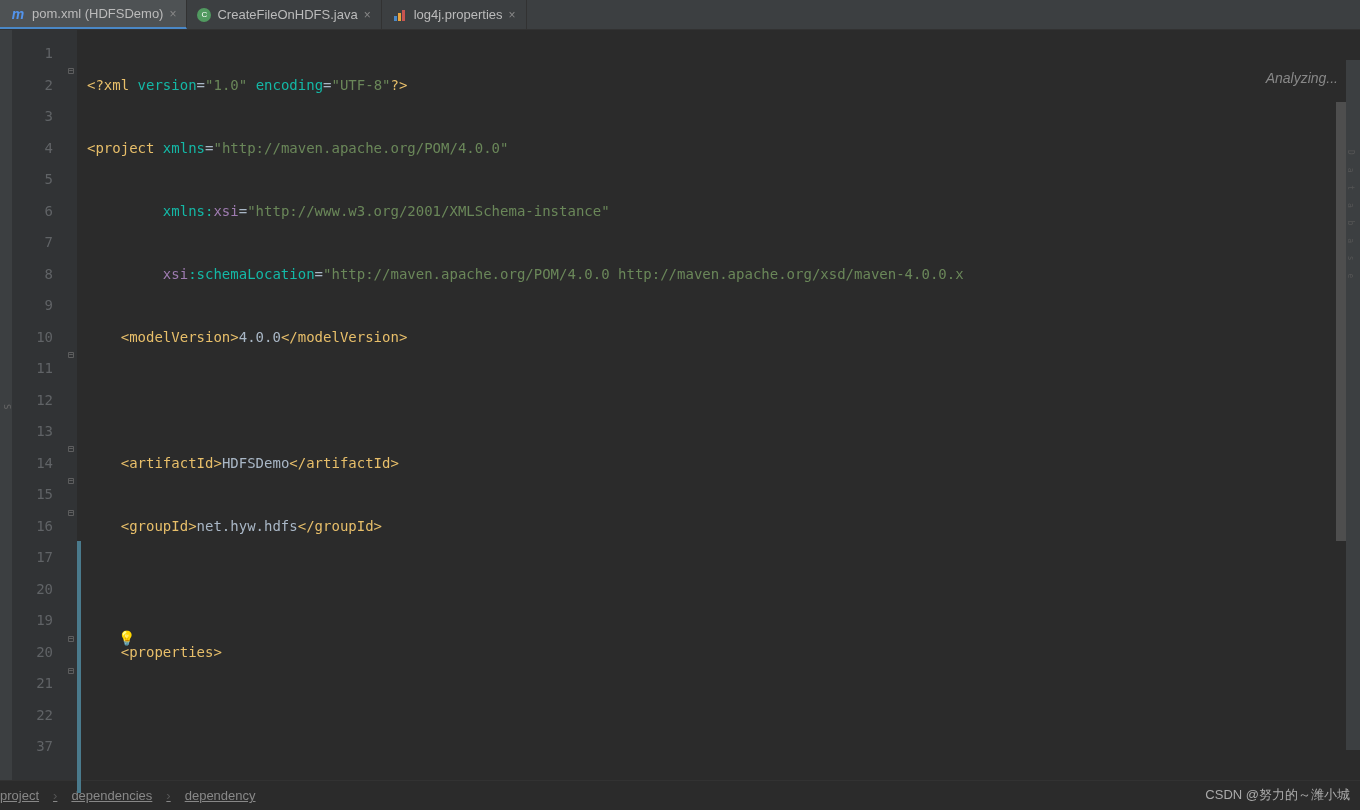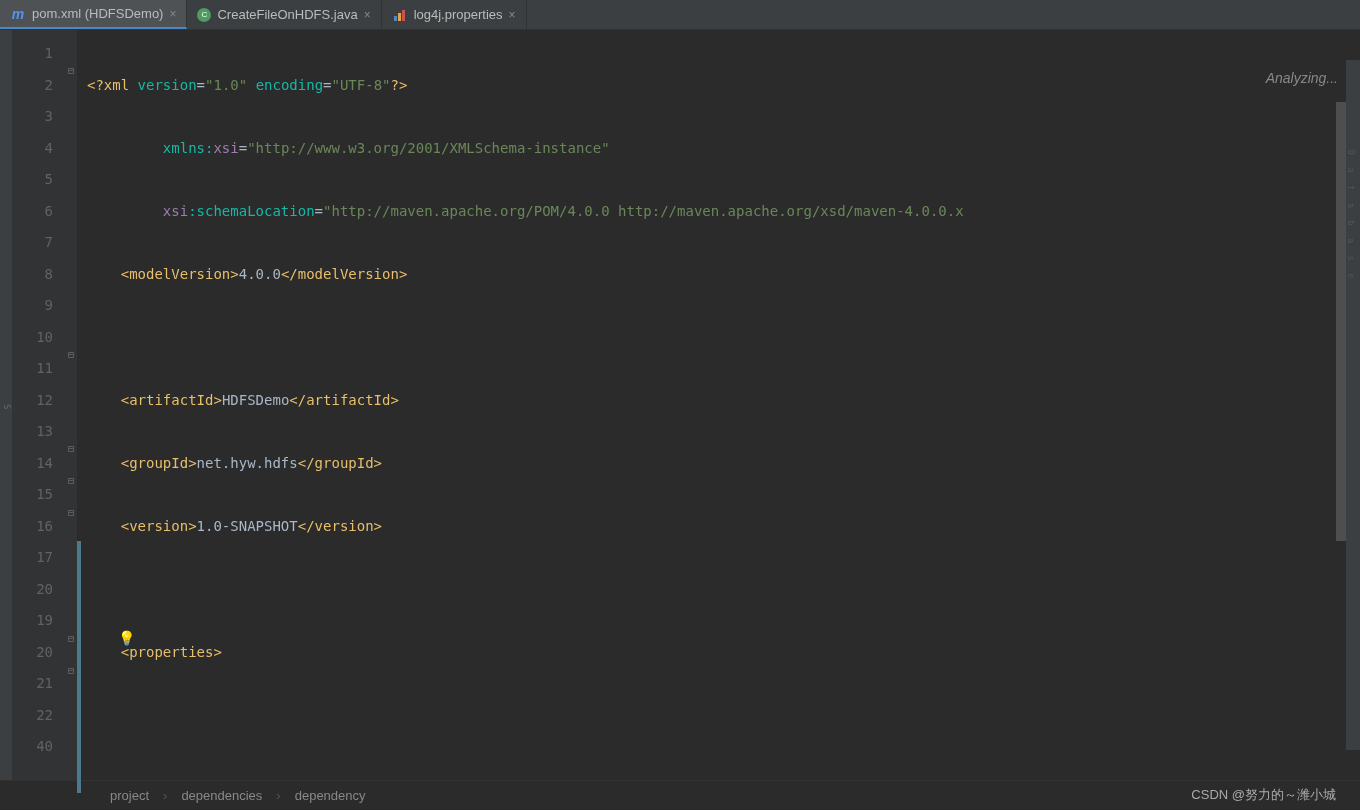--- a/index.html
+++ b/index.html
@@ -141,32 +141,32 @@
   top: 0;
   width: 100%;
   height: 68%;
   background: #4e4e4e;
   border-radius: 0;
 }
 .breadcrumb {
   height: 30px;
   display: flex;
   align-items: center;
-  padding-left: 110px;
   gap: 14px;
   color: #888;
   font-family: sans-serif;
   font-size: 13px;
   border-top: 1px solid #323232;
   background: #2b2b2b;
+  text-decoration: underline;
 }
 .breadcrumb .sep { color: #555; }
 .watermark {
   position: absolute;
-  right: 24px;
+  right: 10px;
   bottom: 6px;
   font-family: sans-serif;
   font-size: 13px;
   color: #aaa;
   margin-left: 32px;
 }
 </style>
 </head>
 <body>
 
@@ -212,44 +212,44 @@
     <div class="ln">13</div>
     <div class="ln">14</div>
     <div class="ln">15</div>
     <div class="ln">16</div>
     <div class="ln">17</div>
     <div class="ln">20</div>
     <div class="ln">19</div>
     <div class="ln">20</div>
     <div class="ln">21</div>
     <div class="ln">22</div>
-    <div class="ln">40</div>
+    <div class="ln">37</div>
     <div class="fold-col">
       <div class="fold-mark" style="top:36px">⊟</div>
       <div class="fold-mark" style="top:320px">⊟</div>
       <div class="fold-mark" style="top:414px">⊟</div>
       <div class="fold-mark" style="top:446px">⊟</div>
       <div class="fold-mark" style="top:478px">⊟</div>
       <div class="fold-mark" style="top:604px">⊟</div>
       <div class="fold-mark" style="top:636px">⊟</div>
     </div>
   </div>
 
   <div class="change-bar"></div>
   <div class="bulb">💡</div>
 
   <div class="code">
 <div class="line"><span class="t-pi">&lt;?</span><span class="t-tag">xml </span><span class="t-attr2">version</span><span class="t-text">=</span><span class="t-str">"<span>1.0</span>"</span><span class="t-attr2"> encoding</span><span class="t-text">=</span><span class="t-str">"<span>UTF-8</span>"</span><span class="t-pi">?&gt;</span></div>
+<div class="line"><span class="t-tag">&lt;project </span><span class="t-attr2">xmlns</span><span class="t-text">=</span><span class="t-str">"<span>http://maven.apache.org/POM/4.0.0</span>"</span></div>
 <div class="line">         <span class="t-attr2">xmlns:</span><span class="t-attr">xsi</span><span class="t-text">=</span><span class="t-str">"<span>http://www.w3.org/2001/XMLSchema-instance</span>"</span></div>
 <div class="line">         <span class="t-attr">xsi</span><span class="t-attr2">:schemaLocation</span><span class="t-text">=</span><span class="t-str">"<span>http://maven.apache.org/POM/4.0.0 http://maven.apache.org/xsd/maven-4.0.0.x</span></span></div>
 <div class="line">    <span class="t-tag">&lt;modelVersion&gt;</span><span class="t-text">4.0.0</span><span class="t-tag">&lt;/modelVersion&gt;</span></div>
 <div class="line"></div>
 <div class="line">    <span class="t-tag">&lt;artifactId&gt;</span><span class="t-text">HDFSDemo</span><span class="t-tag">&lt;/artifactId&gt;</span></div>
 <div class="line">    <span class="t-tag">&lt;groupId&gt;</span><span class="t-text">net.hyw.hdfs</span><span class="t-tag">&lt;/groupId&gt;</span></div>
-<div class="line">    <span class="t-tag">&lt;version&gt;</span><span class="t-text">1.0-SNAPSHOT</span><span class="t-tag">&lt;/version&gt;</span></div>
 <div class="line"></div>
 <div class="line">    <span class="t-tag">&lt;properties&gt;</span></div>
 
 
 
 
 
 
 
 

